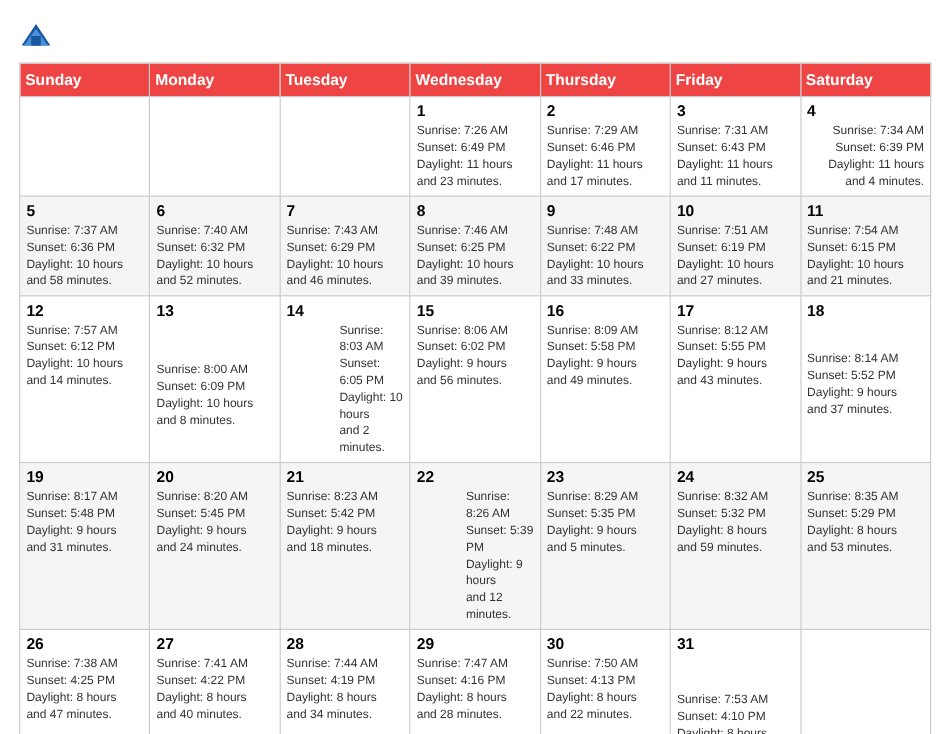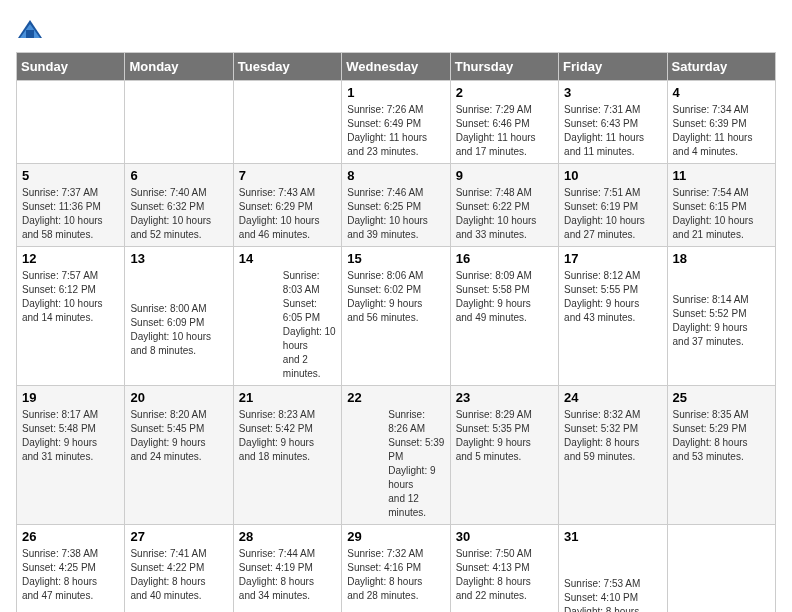--- a/index.html
+++ b/index.html
@@ -44,21 +44,21 @@
     .location {
       font-size: 15px;
       color: #333;
     }
     .calendar {
       width: 100%;
       border-collapse: collapse;
       font-size: 11px;
     }
     .calendar th {
-      background: #737373;
+      background: #ef4444;
       color: #fff;
       padding: 6px 4px;
       text-align: left;
       font-size: 13px;
       font-weight: bold;
       border: 1px solid #ccc;
     }
     .calendar td {
       border: 1px solid #ccc;
       vertical-align: top;
@@ -139,31 +139,31 @@
         </td>
         <td>
           <span class="day-num">3</span>
           <div class="day-info" style="white-space: pre-line;">Sunrise: 7:31 AM
 Sunset: 6:43 PM
 Daylight: 11 hours
 and 11 minutes.</div>
         </td>
         <td>
           <span class="day-num">4</span>
-          <div class="day-info" style="white-space: pre-line;">Sunrise: 7:34 AM
+          <div class="day-info" style="white-space: pre-line; text-align: right;">Sunrise: 7:34 AM
 Sunset: 6:39 PM
 Daylight: 11 hours
 and 4 minutes.</div>
         </td>
       </tr>
       <tr>
         <td>
           <span class="day-num">5</span>
           <div class="day-info" style="white-space: pre-line;">Sunrise: 7:37 AM
-Sunset: 11:36 PM
+Sunset: 6:36 PM
 Daylight: 10 hours
 and 58 minutes.</div>
         </td>
         <td>
           <span class="day-num">6</span>
           <div class="day-info" style="white-space: pre-line;">Sunrise: 7:40 AM
 Sunset: 6:32 PM
 Daylight: 10 hours
 and 52 minutes.</div>
         </td>
@@ -322,21 +322,21 @@
         </td>
         <td>
           <span class="day-num">28</span>
           <div class="day-info" style="white-space: pre-line;">Sunrise: 7:44 AM
 Sunset: 4:19 PM
 Daylight: 8 hours
 and 34 minutes.</div>
         </td>
         <td>
           <span class="day-num">29</span>
-          <div class="day-info" style="white-space: pre-line;">Sunrise: 7:32 AM
+          <div class="day-info" style="white-space: pre-line;">Sunrise: 7:47 AM
 Sunset: 4:16 PM
 Daylight: 8 hours
 and 28 minutes.</div>
         </td>
         <td>
           <span class="day-num">30</span>
           <div class="day-info" style="white-space: pre-line;">Sunrise: 7:50 AM
 Sunset: 4:13 PM
 Daylight: 8 hours
 and 22 minutes.</div>

